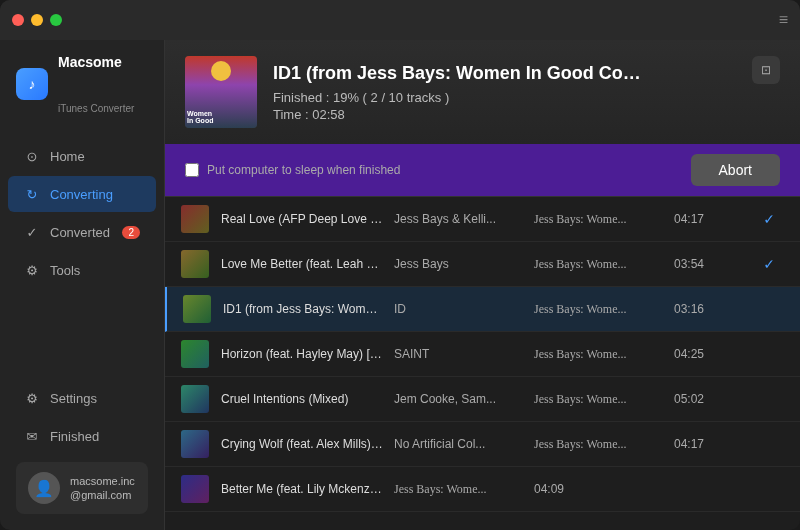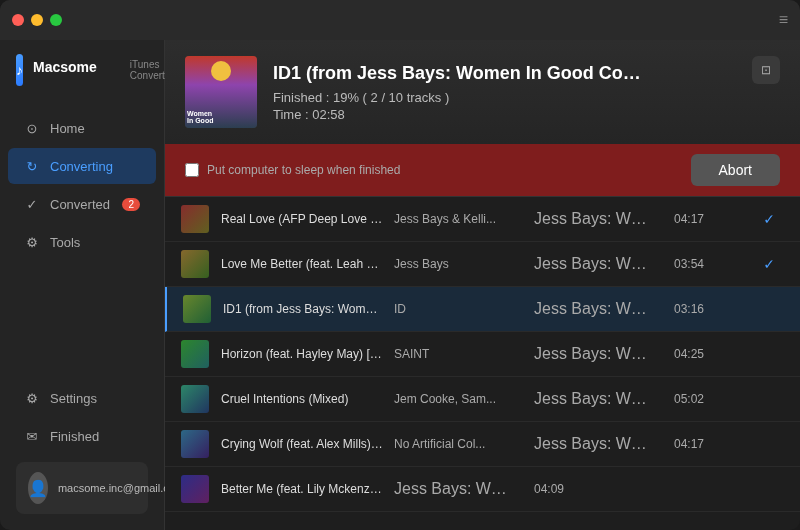--- a/index.html
+++ b/index.html
@@ -69,21 +69,21 @@
       border-radius: 8px;
       display: flex;
       align-items: center;
       justify-content: center;
       color: white;
       font-size: 14px;
       font-weight: bold;
     }
     .logo-text {
       display: flex;
-      flex-direction: row;
+      flex-direction: column;
       gap: 33px;
     }
     .logo-name {
       color: #ffffff;
       font-size: 14px;
       font-weight: 600;
     }
     .logo-subtitle {
       color: #888;
       font-size: 10px;
@@ -145,21 +145,21 @@
       background: #555;
       border-radius: 50%;
       display: flex;
       align-items: center;
       justify-content: center;
       color: #aaa;
       font-size: 16px;
     }
     .user-info {
       display: flex;
-      flex-direction: row;
+      flex-direction: column;
     }
     .user-email {
       color: #bbb;
       font-size: 11px;
       line-height: 1.3;
     }
 
     
     .main {
       flex: 1;
@@ -252,21 +252,21 @@
       color: #aaa;
       cursor: pointer;
       font-size: 12px;
     }
 
     
     .controls-bar {
       display: flex;
       align-items: center;
       padding: 10px 20px;
-      background: #7f1d1d;
+      background: #4c1d95;
       border-bottom: 1px solid #333;
       gap: 17px;
     }
     .sleep-checkbox {
       display: flex;
       align-items: center;
       gap: 8px;
       color: #aaa;
       font-size: 12px;
     }
@@ -339,25 +339,26 @@
     .row-artist {
       color: #aaa;
       font-size: 12px;
       white-space: nowrap;
       overflow: hidden;
       text-overflow: ellipsis;
       padding-right: 10px;
     }
     .row-album {
       color: #aaa;
-      font-size: 16px;
+      font-size: 12px;
       white-space: nowrap;
       overflow: hidden;
       text-overflow: ellipsis;
       padding-right: 26px;
+      font-family: Liberation Serif, serif;
     }
     .row-duration {
       color: #aaa;
       font-size: 12px;
     }
     .row-check {
       color: #4a9eff;
       font-size: 14px;
       text-align: center;
     }

